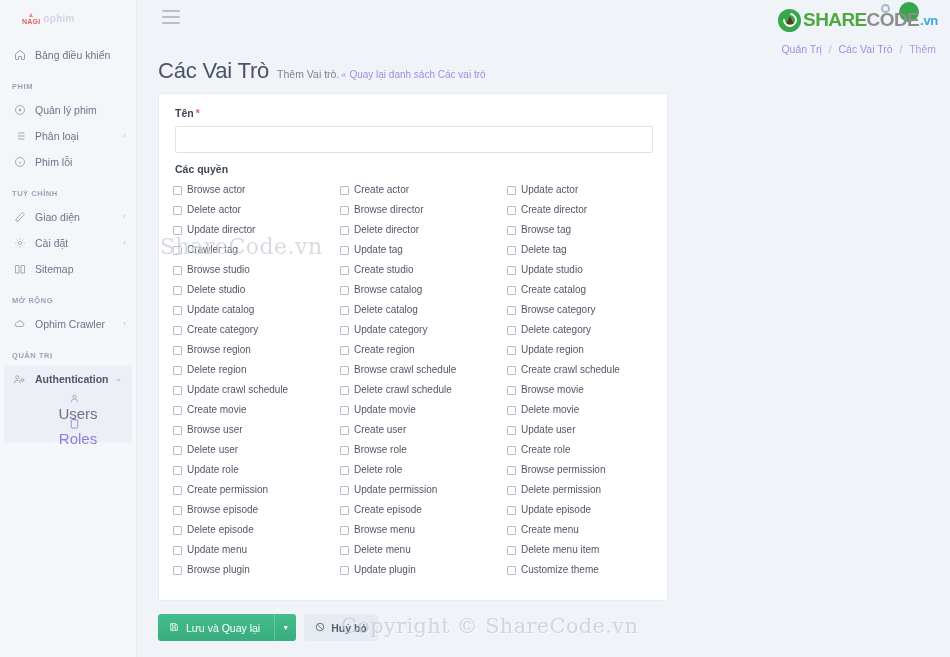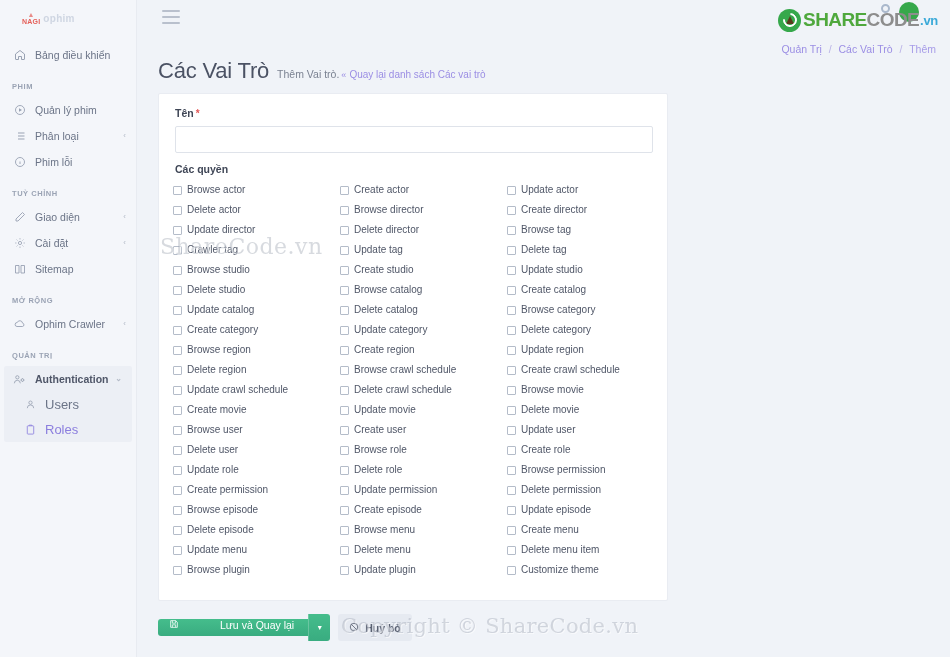--- a/index.html
+++ b/index.html
@@ -87,23 +87,24 @@
     background: #eceff5;
     border-radius: 2px;
     margin: 0 4px;
   }
   .nav-group .nav-item { padding-left: 8px; }
   .nav-group-head { font-weight: 700; color: #4f5668; }
   .nav-sub {
     display: flex; align-items: center;
     height: 25px;
     padding-left: 20px;
-    font-size: 13px;
+    font-size: 15px;
     color: #6b7487;
     cursor: pointer;
+    flex-direction: column;
   }
   .nav-sub .ic {
     width: 13px; flex: 0 0 13px;
     display: flex; align-items: center; justify-content: center;
     margin-right: 8px;
     color: #99a2b3;
   }
   .nav-sub.active { color: #8b7ede; }
   .nav-sub.active .ic { color: #8b7ede; }
 
@@ -277,32 +278,31 @@
     cursor: pointer;
   }
 
   
   #form-actions {
     position: absolute; left: 158px; top: 614px;
     display: flex; align-items: center;
     z-index: 2;
   }
   .btn-save {
-    display: flex; 
-    height: 17px;
+    display: flex; align-items: center;
+    height: 27px;
     background: #3fb488;
     background: linear-gradient(#45bd8c, #39ac80);
     color: #fff;
     font-size: 10.5px;
     border: none;
     border-radius: 3px 0 0 3px;
     padding: 0 14px 0 11px;
     cursor: pointer;
     font-family: "Liberation Sans", sans-serif;
-    gap: 34px;
   }
   .btn-save .dsk {
     margin-right: 7px;
     font-size: 10px;
     opacity: .95;
   }
   .btn-caret {
     width: 22px; height: 27px;
     background: linear-gradient(#45bd8c, #39ac80);
     border: none;

